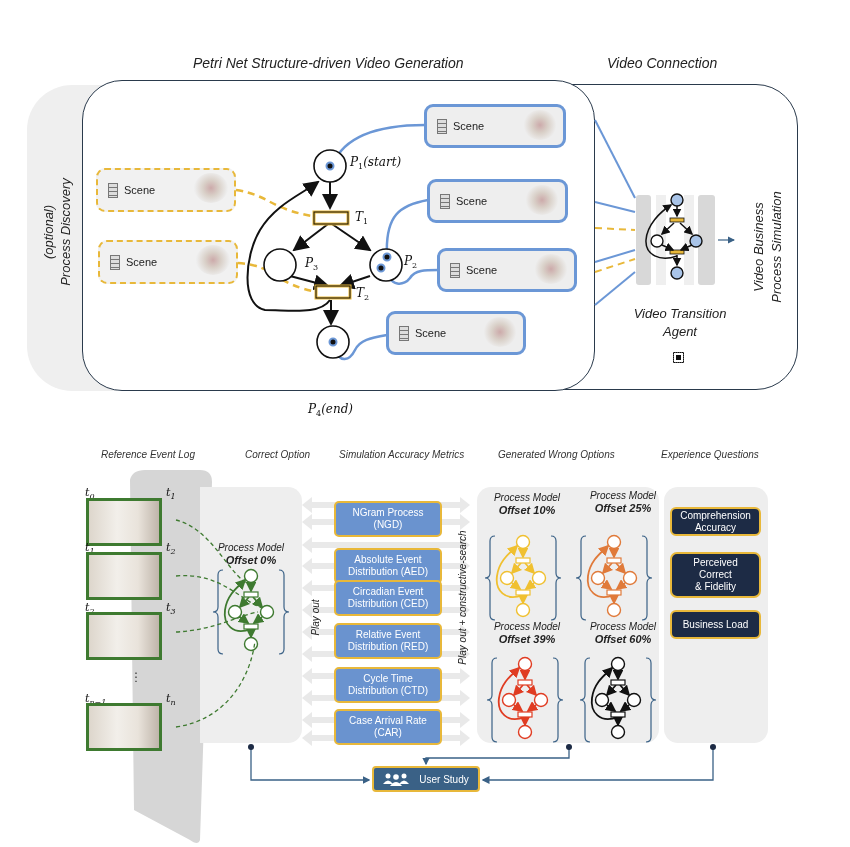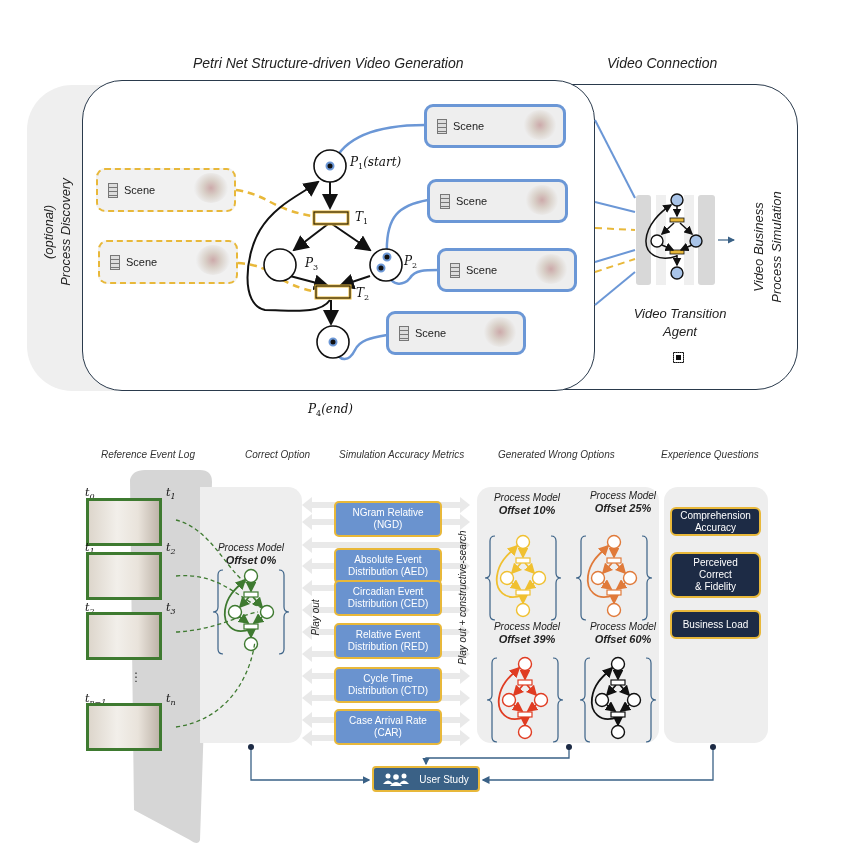--- a/index.html
+++ b/index.html
@@ -340,21 +340,21 @@
     <path d="M176,576 C220,572 240,600 262,608"></path>
     <path d="M176,632 C215,630 240,615 258,612"></path>
     <path d="M176,727 C225,720 250,680 255,641"></path>
   </g>
 </svg>
 
 <div class="vert" style="left:290px; top:612px; width:50px; transform:rotate(-90deg); font-style:italic; font-size:10px; color:#222;">Play out</div>
 <div class="vert" style="left:392px; top:592px; width:140px; transform:rotate(-90deg); font-style:italic; font-size:10px; color:#222;">Play out + constructive-search</div>
 
 <div class="metric" style="top:501px;">
-    <span>NGram Relative</span>
+    <span>NGram Process</span>
     <span>(NGD)</span>
   </div>
 <div class="metric" style="top:548px;">
     <span>Absolute Event</span>
     <span>Distribution (AED)</span>
   </div>
 <div class="metric" style="top:580px;">
     <span>Circadian Event</span>
     <span>Distribution (CED)</span>
   </div>

